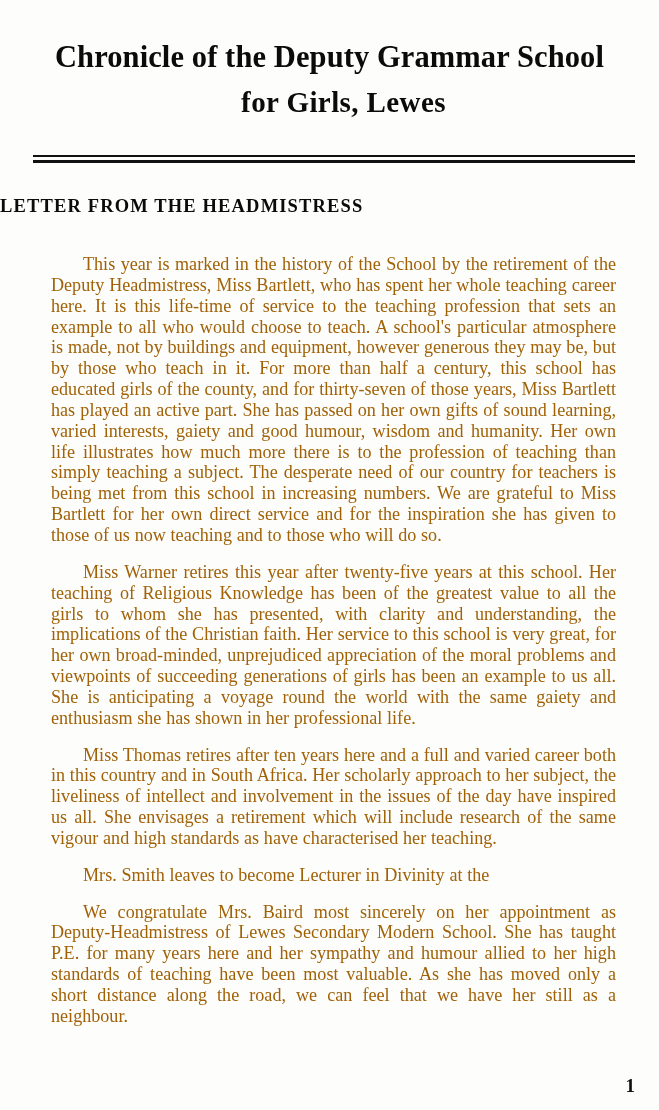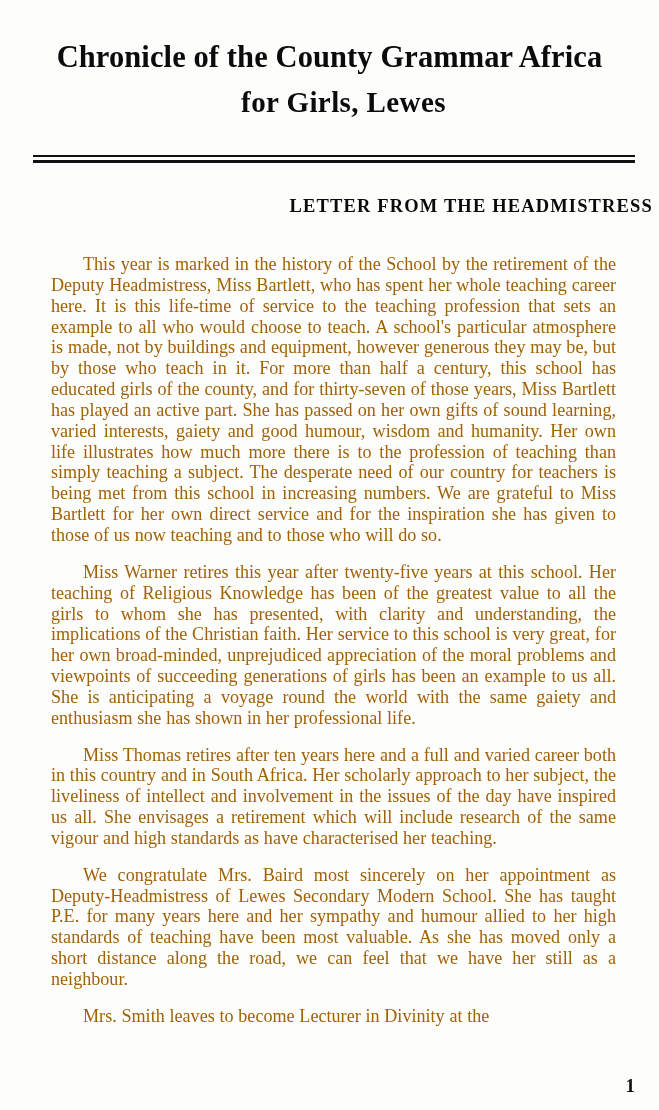--- a/index.html
+++ b/index.html
@@ -60,21 +60,21 @@
   }
   .rule-wrap .rule.top { top: 0px;  height: 2px; }
   .rule-wrap .rule.bot { top: 5px;  height: 3px; }
 
   
   .section-heading {
     position: absolute;
     left: 0;
     top: 195px;
     width: 653px;
-    text-align: right;
+    text-align: left;
     font-weight: bold;
     font-size: 18.5px;
     line-height: 22px;
     letter-spacing: 1.15px;
     color: #0c0b0b;
     white-space: nowrap;
   }
 
   
   .body-col {
@@ -108,34 +108,34 @@
     font-weight: bold;
     color: #111010;
   }
 </style>
 </head>
 <body>
 
 <div class="page">
 
   <div class="masthead">
-    <span class="masthead-line line1">Chronicle of the County Grammar Africa</span>
+    <span class="masthead-line line1">Chronicle of the Deputy Grammar School</span>
     <span class="masthead-line line2">for Girls, Lewes</span>
   </div>
 
   <div class="rule-wrap">
     <div class="rule top"></div>
     <div class="rule bot"></div>
   </div>
 
   <div class="section-heading">LETTER FROM THE HEADMISTRESS</div>
 
   <div class="body-col">
     <p class="para">This year is marked in the history of the School by the retirement of the Deputy Headmistress, Miss Bartlett, who has spent her whole teaching career here.  It is this life-time of service to the teaching profession that sets an example to all who would choose to teach.  A school's particular atmosphere is made, not by buildings and equipment, however generous they may be, but by those who teach in it.  For more than half a century, this school has educated girls of the county, and for thirty-seven of those years, Miss Bartlett has played an active part.  She has passed on her own gifts of sound learning, varied interests, gaiety and good humour, wisdom and humanity.  Her own life illustrates how much more there is to the profession of teaching than simply teaching a subject.  The desperate need of our country for teachers is being met from this school in increasing numbers.  We are grateful to Miss Bartlett for her own direct service and for the inspiration she has given to those of us now teaching and to those who will do so.</p>
     <p class="para">Miss Warner retires this year after twenty-five years at this school.  Her teaching of Religious Knowledge has been of the greatest value to all the girls to whom she has presented, with clarity and understanding, the implications of the Christian faith. Her service to this school is very great, for her own broad-minded, unprejudiced appreciation of the moral problems and viewpoints of succeeding generations of girls has been an example to us all. She is anticipating a voyage round the world with the same gaiety and enthusiasm she has shown in her professional life.</p>
     <p class="para">Miss Thomas retires after ten years here and a full and varied career both in this country and in South Africa.  Her scholarly approach to her subject, the liveliness of intellect and involvement in the issues of the day have inspired us all.  She envisages a retirement which will include research of the same vigour and high standards as have characterised her teaching.</p>
+    <p class="para tight">Mrs. Smith leaves to become Lecturer in Divinity at the</p>
     <p class="para">We congratulate Mrs. Baird most sincerely on her appointment as Deputy-Headmistress of Lewes Secondary Modern School. She has taught P.E. for many years here and her sympathy and humour allied to her high standards of teaching have been most valuable.  As she has moved only a short distance along the road, we can feel that we have her still as a neighbour.</p>
-    <p class="para tight">Mrs. Smith leaves to become Lecturer in Divinity at the</p>
   </div>
 
   <div class="folio">1</div>
 
 </div>
 
 </body></html>

